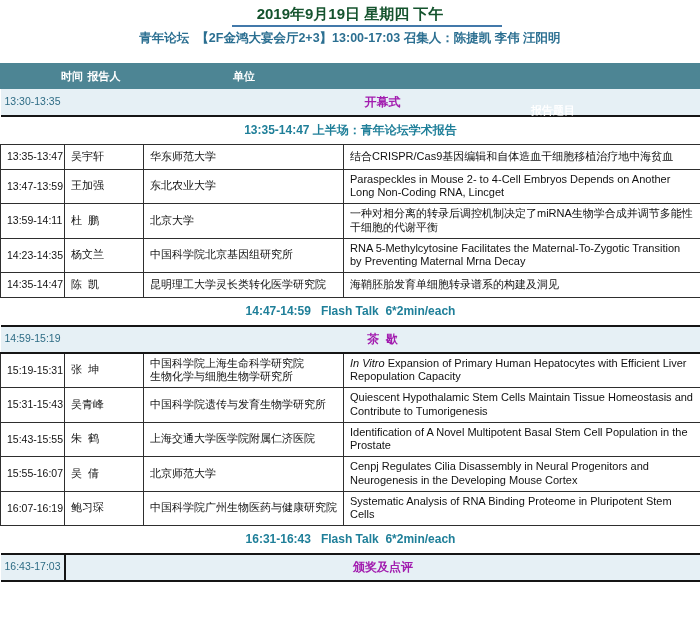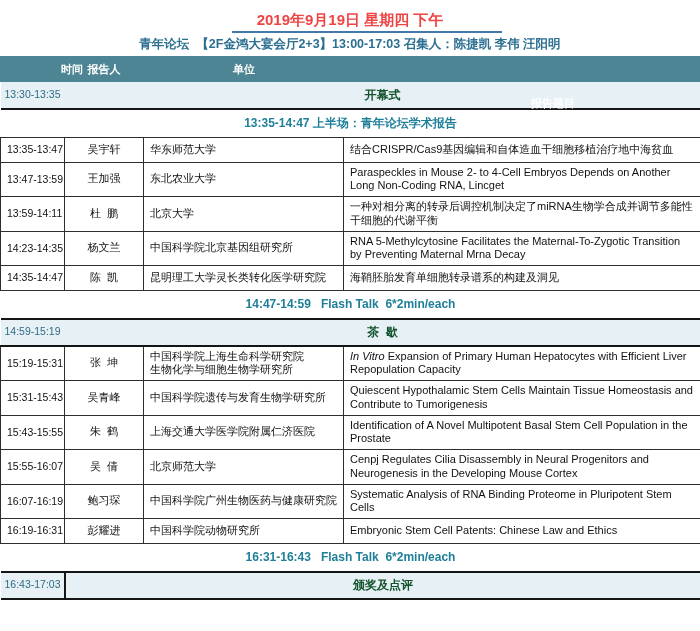--- a/index.html
+++ b/index.html
@@ -6,40 +6,40 @@
   html, body { background: #ffffff; }
   body {
     width: 700px;
     font-family: "Liberation Sans", "DejaVu Sans", sans-serif;
     color: #111;
   }
   .page { width: 700px; }
 
   
   .title {
-    padding-top: 10px;
+    padding-top: 4px;
     text-align: center;
     font-size: 15px;
     font-weight: bold;
-    color: #ef4444;
+    color: #14532d;
     line-height: 20px;
   }
   .title-underline {
     width: 270px; height: 2px;
     background: #4379aa;
     margin: 1px 0 3px 232px;
   }
   .subtitle {
     text-align: center;
     font-size: 12.5px;
     font-weight: bold;
     color: #2b6f91;
     line-height: 16px;
     white-space: pre;
-    margin-bottom: 4px;
+    margin-bottom: 17px;
   }
 
   
   .col-header {
     position: relative;
     height: 26px;
     background: #4d8594;
   }
   .col-header span {
     position: absolute;
@@ -65,21 +65,21 @@
   }
   td { vertical-align: middle; line-height: 1.25; }
 
   tr.data td {
     border: 1px solid #2e2e2e;
     padding: 3px 6px;
     height: 25px;
     background: #ffffff;
   }
   td.t-time    { text-align: center; padding: 3px 1px; font-size: 10.5px; white-space: nowrap; margin-left: 32px; }
-  td.t-speaker { text-align: center; white-space: pre; }
+  td.t-speaker { text-align: left; white-space: pre; }
   td.t-unit    { padding-left: 6px; }
   td.t-title   { padding-left: 8px; }
   td.t-title i { font-style: italic; }
 
   tr.section td {
     border: none;
     height: 28px;
     text-align: center;
     font-size: 12px;
     font-weight: bold;
@@ -99,21 +99,21 @@
     text-align: left;
     padding-left: 4px;
     font-size: 10.5px;
     color: #2e6c85;
     white-space: nowrap;
   }
   tr.special td.sp-label {
     text-align: center;
     font-size: 12px;
     font-weight: bold;
-    color: #14532d;
+    color: #a21caf;
     white-space: pre;
   }
   tr.special.divided td.sp-label { border-left: 2px solid #151515; }
 </style>
 </head>
 <body>
 
 <div class="page">
 
   <div class="title">2019年9月19日 星期四 下午</div>
@@ -239,29 +239,20 @@
       </tr>
       <tr class="data">
         <td class="t-time">16:07-16:19</td>
         <td class="t-speaker">鲍习琛</td>
         <td class="t-unit">
             <div>中国科学院广州生物医药与健康研究院</div>
             <div></div>
           </td>
         <td class="t-title"><span>Systematic Analysis of RNA Binding Proteome in Pluripotent Stem Cells</span><i></i><span></span></td>
       </tr>
-      <tr class="data">
-        <td class="t-time">16:19-16:31</td>
-        <td class="t-speaker">彭耀进</td>
-        <td class="t-unit">
-            <div>中国科学院动物研究所</div>
-            <div></div>
-          </td>
-        <td class="t-title"><span>Embryonic Stem Cell Patents: Chinese Law and Ethics</span><i></i><span></span></td>
-      </tr>
 
       <tr class="section">
         <td colspan="4">16:31-16:43   Flash Talk  6*2min/each</td>
       </tr>
 
       <tr class="special divided">
         <td class="sp-time">16:43-17:03</td>
         <td class="sp-label" colspan="3">颁奖及点评</td>
       </tr>
 

